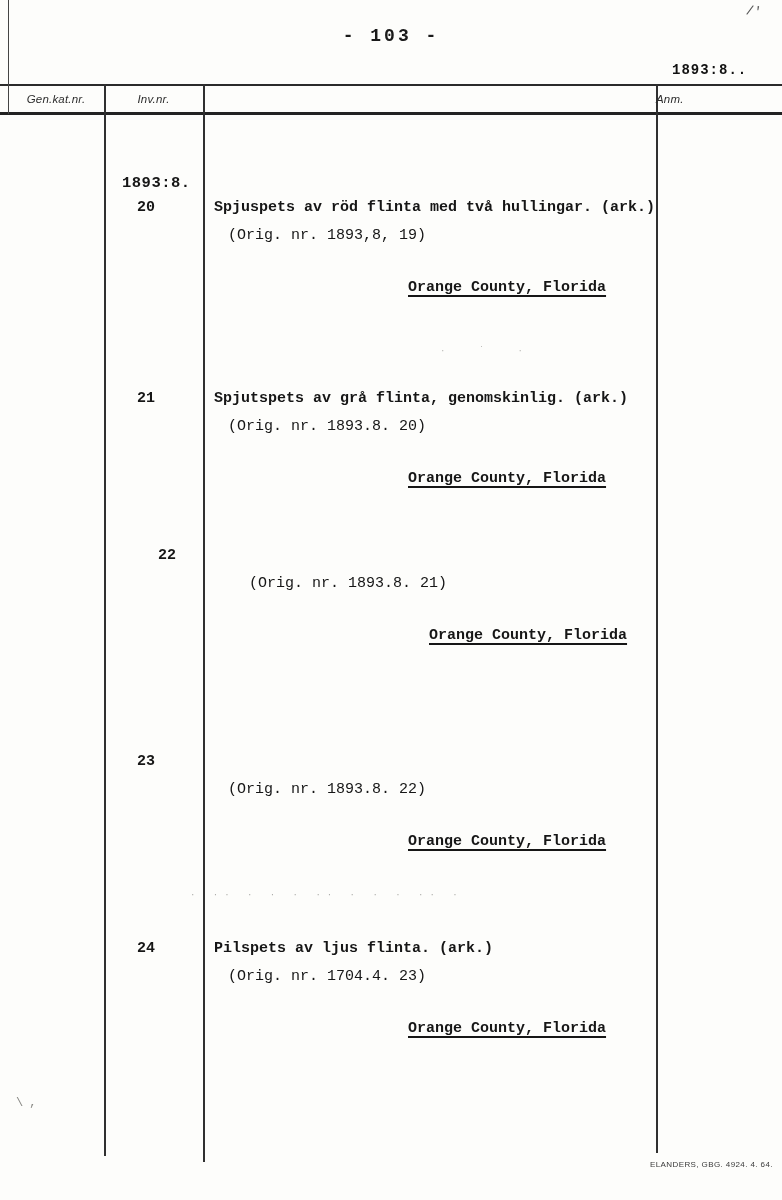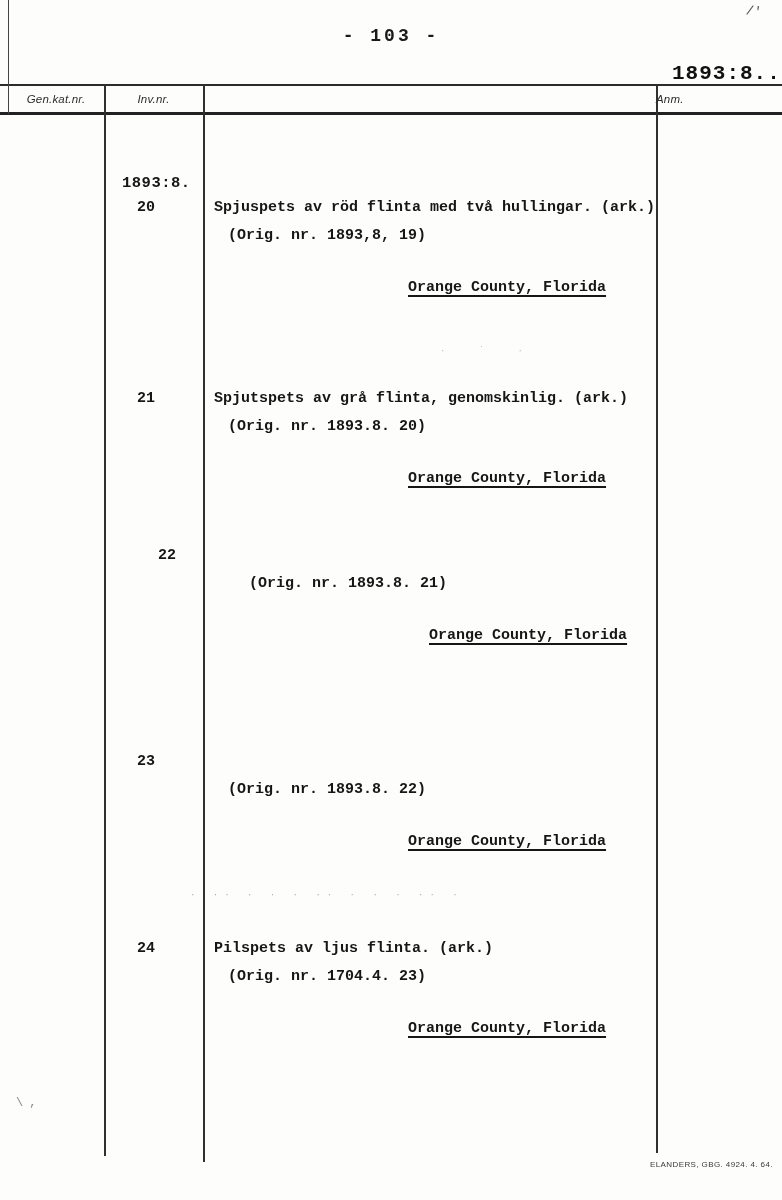--- a/index.html
+++ b/index.html
@@ -16,21 +16,21 @@
   
   .page-number {
     top: 26px; left: 0; width: 100%;
     text-align: center;
     font-size: 18px; font-weight: 700;
     letter-spacing: 3px;
     color: #1a1a1a;
   }
   .catalog-ref {
     top: 62px; left: 672px;
-    font-size: 21px; font-weight: 700;
+    font-size: 14px; font-weight: 700;
     letter-spacing: 1px;
     color: #111;
   }
   .corner-mark {
     top: 4px; left: 746px;
     font-size: 13px; color: #555;
     transform: rotate(8deg);
   }
 
   
@@ -69,21 +69,21 @@
     font-size: 15px; font-weight: 700;
   }
   .entry .desc {
     position: absolute; top: 0; left: 214px;
     font-size: 15px; font-weight: 700;
     white-space: nowrap;
     letter-spacing: 0px;
   }
   .entry .orig {
     position: absolute; top: 28px; left: 228px;
-    font-size: 15px; font-weight: 700;
+    font-size: 15px; font-weight: 400;
     white-space: nowrap;
   }
   .entry .location {
     position: absolute; top: 80px; left: 408px;
     font-size: 15px; font-weight: 700;
     white-space: nowrap;
     text-decoration: underline;
     text-underline-offset: 4px;
     text-decoration-thickness: 1.5px;
   }

